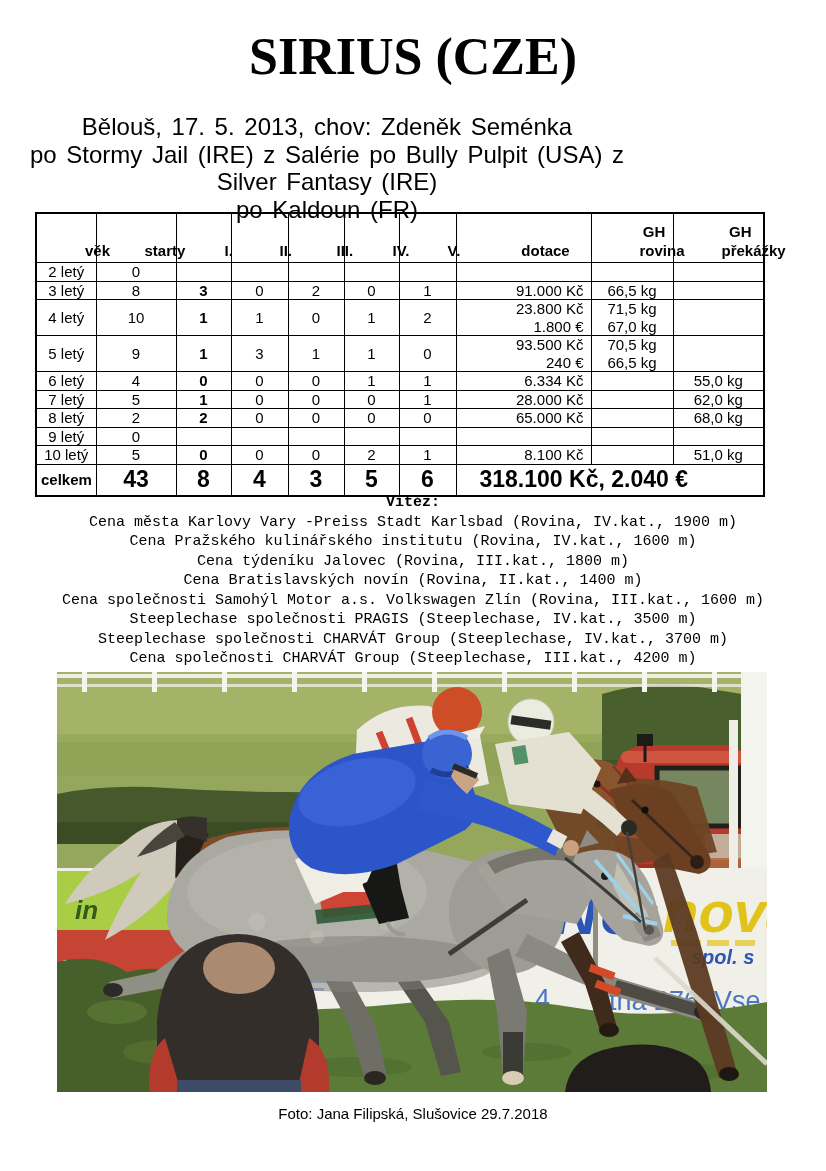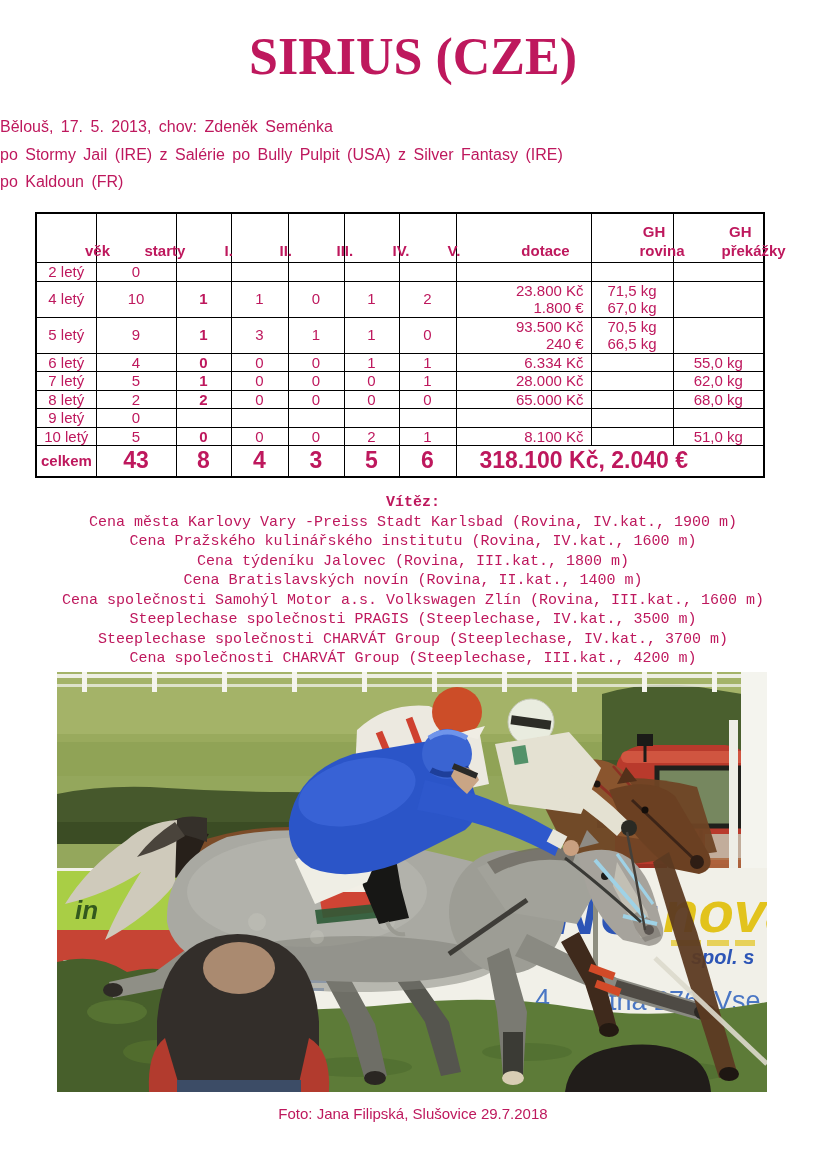--- a/index.html
+++ b/index.html
@@ -1,23 +1,23 @@
 <!DOCTYPE html>
 <html><head>
 <meta charset="utf-8">
 <style>
   html,body{margin:0;padding:0;background:#ffffff;}
   #page{position:relative;width:826px;height:1171px;background:#fff;
-        font-family:"Liberation Sans",sans-serif;color:#be185d;overflow:hidden;}
+        font-family:"Liberation Sans",sans-serif;color:#000000;overflow:hidden;}
 
   .title{position:absolute;top:28px;left:0;width:826px;text-align:center;
          font-family:"Liberation Serif",serif;font-weight:bold;font-size:52px;line-height:58px;}
 
-  .subtitle{position:absolute;top:113px;left:0;width:654px;
-            font-size:16px;line-height:27.5px;word-spacing:3px;}
+  .subtitle{position:absolute;top:113px;left:0;width:654px;text-align:center;
+            font-size:24px;line-height:27.5px;word-spacing:3px;}
 
   table.stats{position:absolute;top:212px;left:35px;border-collapse:collapse;
               width:728px;font-size:15px;table-layout:fixed;border:2px solid #000;}
   table.stats th,table.stats td{border:1px solid #000;padding:0 4px;white-space:pre-line;}
   table.stats th{height:46px;vertical-align:bottom;padding-bottom:2px;font-weight:bold;text-align:center;line-height:19px;padding-left:48px;}
   table.stats td{height:17px;line-height:17.5px;text-align:center;vertical-align:middle;}
   table.stats td.c0{font-size:15px;}
   table.stats td.c2{font-weight:bold;}
   table.stats td.c7{text-align:right;padding-right:7px;}
   tr.total-row td{height:30px;font-weight:bold;}
@@ -80,20 +80,32 @@
         <tr>
           <td class="c0">2 letý</td>
           <td class="c1">0</td>
           <td class="c2"></td>
           <td class="c3"></td>
           <td class="c4"></td>
           <td class="c5"></td>
           <td class="c6"></td>
           <td class="c7"></td>
           <td class="c8"></td>
+          <td class="c9"></td>
+        </tr>
+        <tr>
+          <td class="c0">3 letý</td>
+          <td class="c1">8</td>
+          <td class="c2">3</td>
+          <td class="c3">0</td>
+          <td class="c4">2</td>
+          <td class="c5">0</td>
+          <td class="c6">1</td>
+          <td class="c7">91.000 Kč</td>
+          <td class="c8">66,5 kg</td>
           <td class="c9"></td>
         </tr>
         <tr>
           <td class="c0">4 letý</td>
           <td class="c1">10</td>
           <td class="c2">1</td>
           <td class="c3">1</td>
           <td class="c4">0</td>
           <td class="c5">1</td>
           <td class="c6">2</td>

